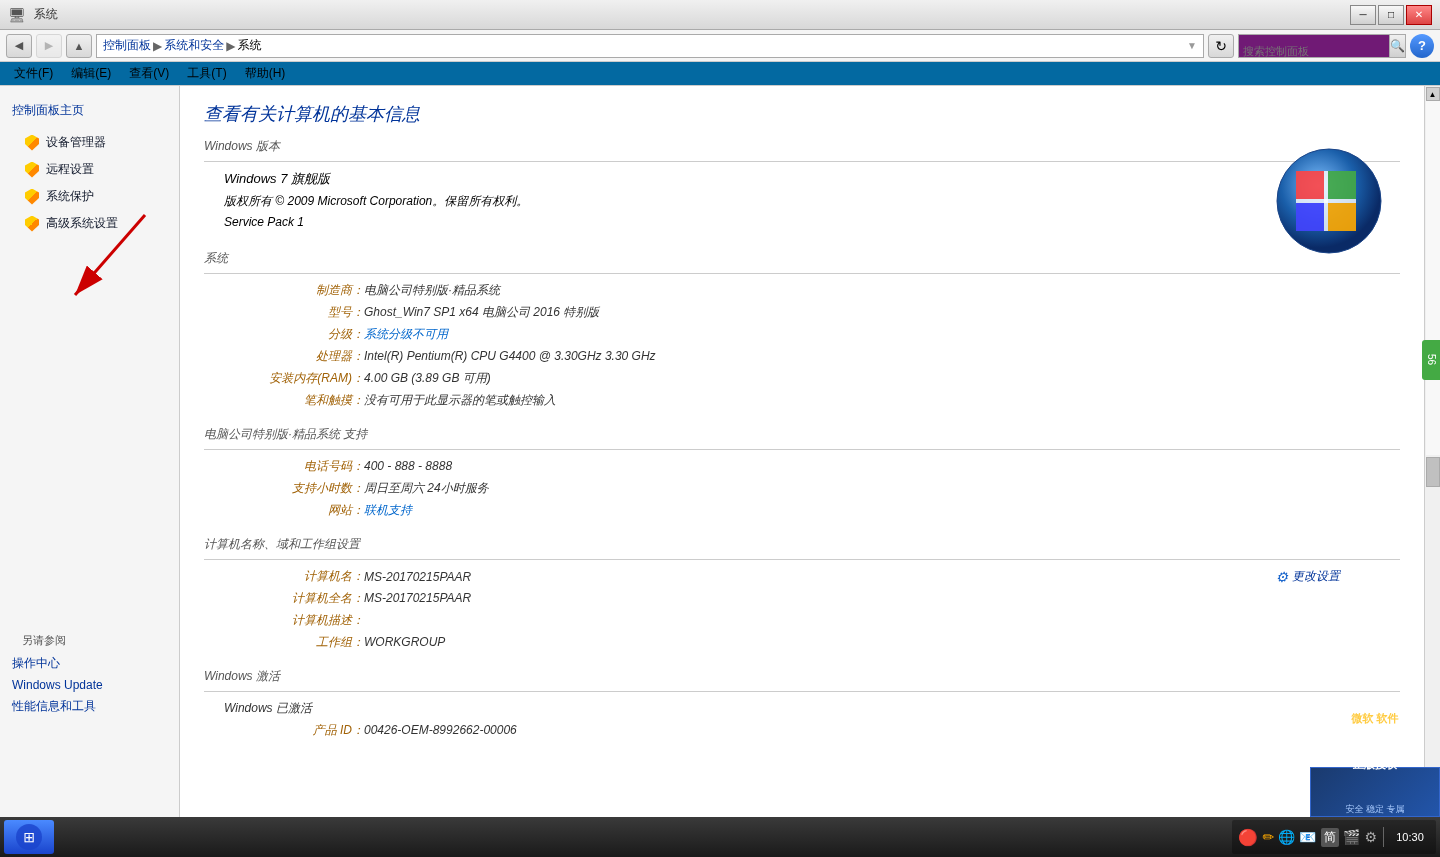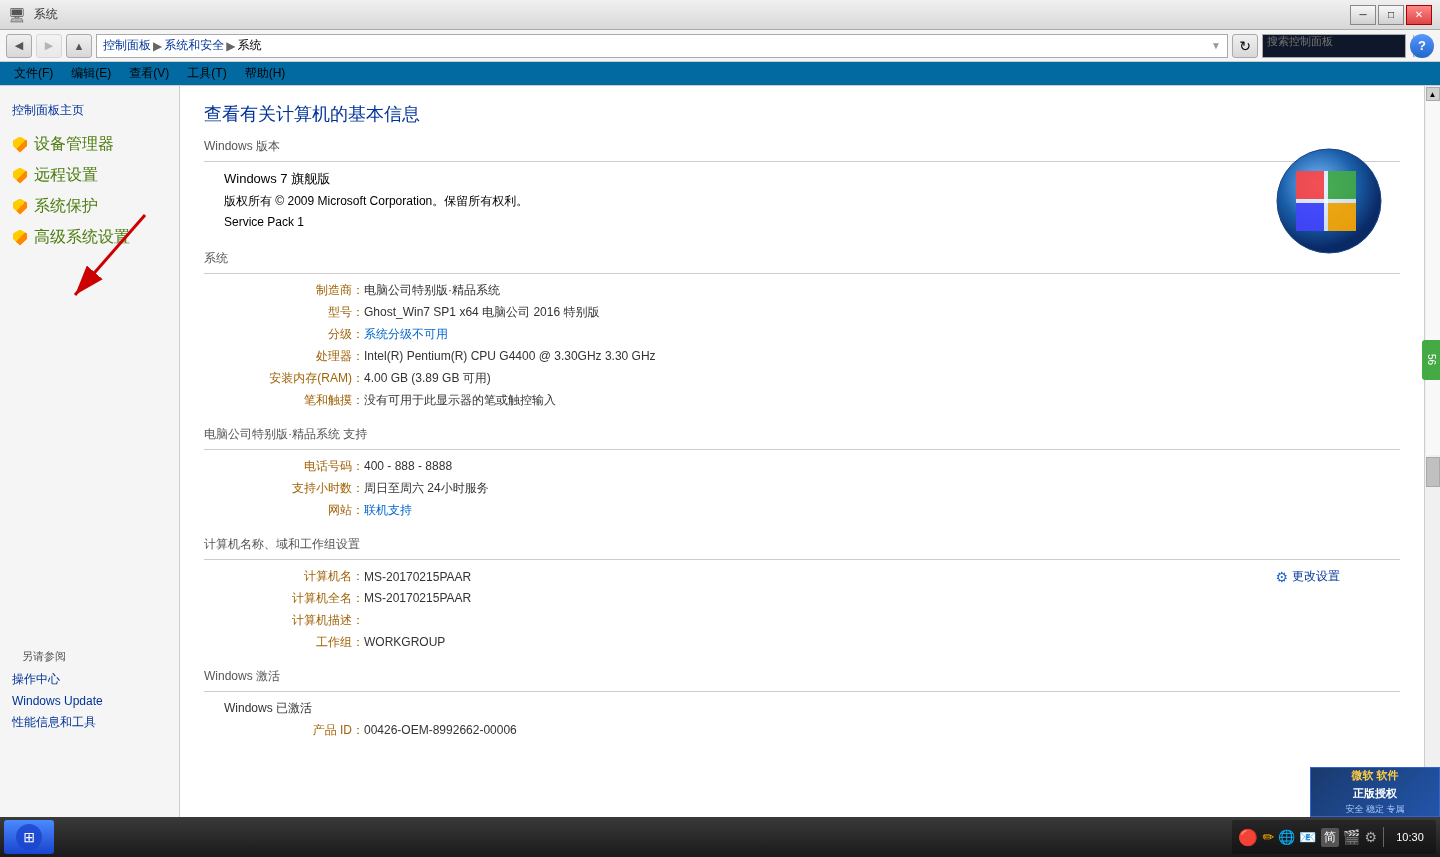--- a/index.html
+++ b/index.html
@@ -89,26 +89,26 @@
       background: linear-gradient(to bottom, #f0f0f0, #d8d8d8);
       border: 1px solid #aaa;
       border-radius: 3px;
       cursor: pointer;
       display: flex;
       align-items: center;
       justify-content: center;
       font-size: 14px;
     }
     .search-box {
-      width: 144px;
+      width: 168px;
       height: 24px;
       border: 1px solid #aaa;
       display: flex;
-      align-items: flex-start;
-      background: #0f172a;
+      align-items: flex-end;
+      background: #701a75;
     }
     .search-box input {
       flex: 1;
       border: none;
       outline: none;
       padding: 0 4px;
       font-size: 12px;
       background: transparent;
     }
     .search-icon-btn {
@@ -172,22 +172,23 @@
       cursor: pointer;
       text-decoration: none;
       display: block;
     }
     .sidebar-nav-item {
       display: flex;
       align-items: center;
       gap: 6px;
       padding: 5px 12px;
       cursor: pointer;
-      font-size: 16px;
-      color: #4d7c0f;
+      font-size: 12px;
+      color: #0f172a;
+      margin-left: 12px;
     }
     .shield-icon {
       width: 16px;
       height: 16px;
       display: inline-flex;
       align-items: center;
       justify-content: center;
     }
     .shield-yellow {
       width: 14px;
@@ -218,20 +219,21 @@
       pointer-events: none;
     }
 
     
     .content {
       flex: 1;
       padding: 16px 24px;
       overflow-y: auto;
       background: white;
       position: relative;
+      font-style: italic;
     }
     .content-title {
       font-size: 18px;
       color: #003399;
       font-weight: normal;
       margin-bottom: 12px;
     }
     .section-divider {
       border: none;
       border-top: 1px solid #ccc;
@@ -344,24 +346,25 @@
       position: absolute;
       bottom: 40px;
       right: 0;
       width: 130px;
       height: 50px;
       background: linear-gradient(135deg, #1a3a6e, #2255aa);
       border: 1px solid #3366cc;
       display: flex;
       flex-direction: column;
       align-items: center;
-      justify-content: space-between;
+      justify-content: flex-end;
       font-size: 10px;
       color: #aaccff;
       z-index: 150;
+      gap: 31px;
     }
     .auth-badge-title {
       font-size: 11px;
       color: #ffcc44;
       font-weight: bold;
     }
 
     
     .side-tab {
       position: absolute;

